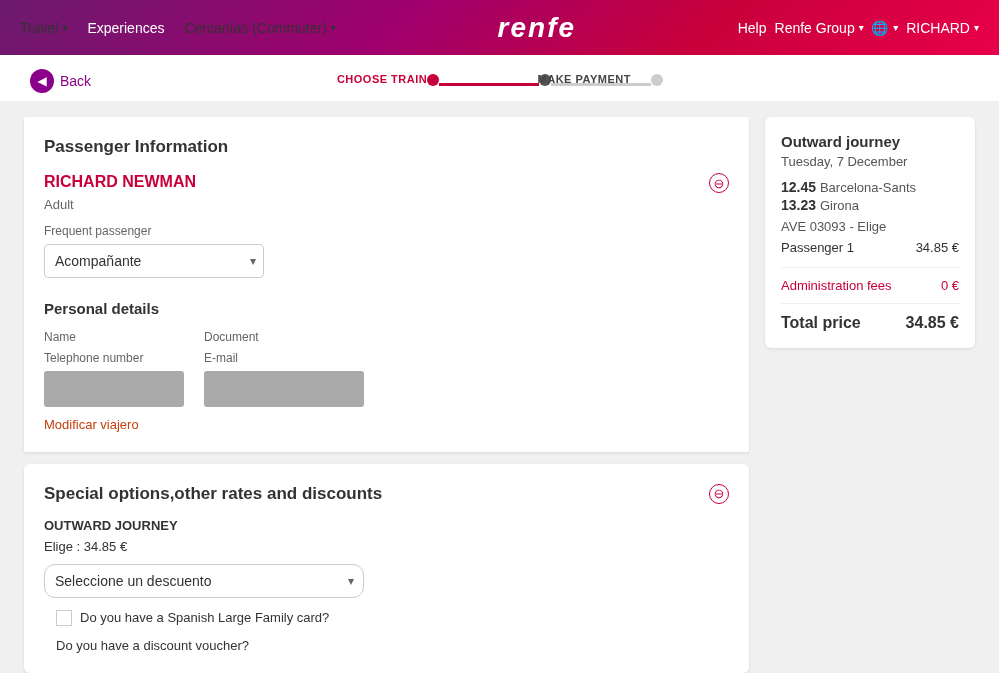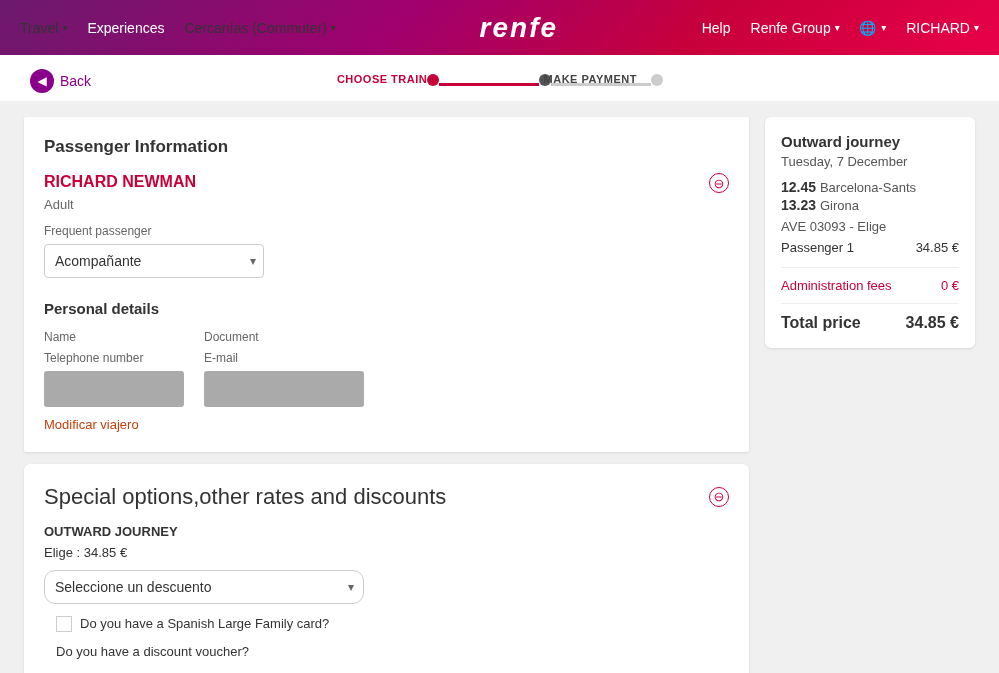--- a/index.html
+++ b/index.html
@@ -8,21 +8,21 @@
     
     nav {
       background: linear-gradient(135deg, #6b1a6e 0%, #a0006e 40%, #c8003a 70%, #e8004a 100%);
       display: flex; align-items: center; padding: 0 20px; height: 55px;
     }
     .nav-left { display: flex; align-items: center; gap: 20px; }
     .nav-left a { color: #fff; text-decoration: none; font-size: 14px; font-weight: 500; }
     .nav-left .dropdown { display: flex; align-items: center; gap: 4px; cursor: pointer; }
     .nav-logo { flex: 1; display: flex; justify-content: center; }
     .nav-logo-text { color: #fff; font-size: 28px; font-style: italic; font-weight: bold; letter-spacing: 2px; }
-    .nav-right { display: flex; align-items: flex-end; gap: 20px; }
+    .nav-right { display: flex; align-items: flex-end; gap: 8px; }
     .nav-right a { color: #fff; text-decoration: none; font-size: 14px; }
     .nav-right .dropdown { display: flex; align-items: center; gap: 4px; cursor: pointer; color: #fff; font-size: 14px; }
     .chevron { font-size: 10px; }
 
     
     .steps-bar {
       background: #fff; padding: 18px 0 10px; display: flex; align-items: center; justify-content: space-between;
       padding: 15px 30px 5px; position: relative;
     }
     .back-btn { display: flex; align-items: center; gap: 6px; color: #8b008b; cursor: pointer; font-size: 14px; text-decoration: none; }
@@ -55,21 +55,21 @@
     .personal-fields { display: flex; gap: 20px; }
     .field-group { display: flex; flex-direction: column; gap: 4px; }
     .field-label { font-size: 12px; color: #666; line-height: 1.4; }
     .field-placeholder { width: 140px; height: 36px; background: #aaa; border-radius: 3px; }
     .field-placeholder-wide { width: 160px; height: 36px; background: #aaa; border-radius: 3px; }
     .modify-link { color: #c2410c; font-size: 13px; cursor: pointer; margin-top: 10px; display: inline-block; }
 
     
     .special-card { background: #fff; border-radius: 6px; padding: 20px; box-shadow: 0 1px 3px rgba(0,0,0,0.1); }
     .special-header { display: flex; justify-content: space-between; align-items: center; margin-bottom: 14px; }
-    .special-title { font-size: 22px; font-weight: 400; }
+    .special-title { font-size: 17px; font-weight: 700; }
     .journey-label { font-size: 13px; font-weight: bold; color: #333; margin-bottom: 6px; }
     .price-label { font-size: 13px; color: #333; margin-bottom: 10px; }
     .discount-label { font-size: 13px; color: #666; margin-bottom: 6px; }
     .select-full {
       appearance: none; border: 1px solid #ccc; border-radius: 11px; padding: 8px 22px 8px 10px;
       font-size: 14px; background: #fff; color: #333; width: 100%; max-width: 320px; cursor: pointer;
     }
     .select-wrapper-full { position: relative; display: inline-block; width: 100%; max-width: 320px; }
     .checkbox-row { display: flex; align-items: center; gap: 8px; margin-top: 12px; font-size: 13px; color: #333; margin-left: 12px; }
     .checkbox-box { width: 16px; height: 16px; border: 1px solid #ccc; background: #fff; flex-shrink: 0; }
@@ -141,21 +141,21 @@
     <div style="display:flex; flex-direction:column; align-items:center; margin-right: 0;">
       <div class="step-text done">CHOOSE TRAIN</div>
     </div>
     <div style="display:flex; align-items: flex-end; margin-bottom: 2px;">
       <div class="dot-done"></div>
       <div class="line-done"></div>
       <div class="dot-current"></div>
       <div class="line-grey"></div>
       <div class="dot-grey"></div>
     </div>
-    <div style="display:flex; flex-direction:column; align-items:flex-start; margin-left: 16px; position: absolute; left: 50%; transform: translateX(30%);">
+    <div style="display:flex; flex-direction:column; align-items:flex-start; margin-left: 10px; position: absolute; left: 50%; transform: translateX(30%);">
       <div class="step-text current">MAKE PAYMENT</div>
     </div>
   </div>
   <div style="width: 60px;"></div>
 </div>
 <div style="height: 8px; background: #fff;"></div>
 
 <div class="main-container">
 
   <div class="left-panel">

